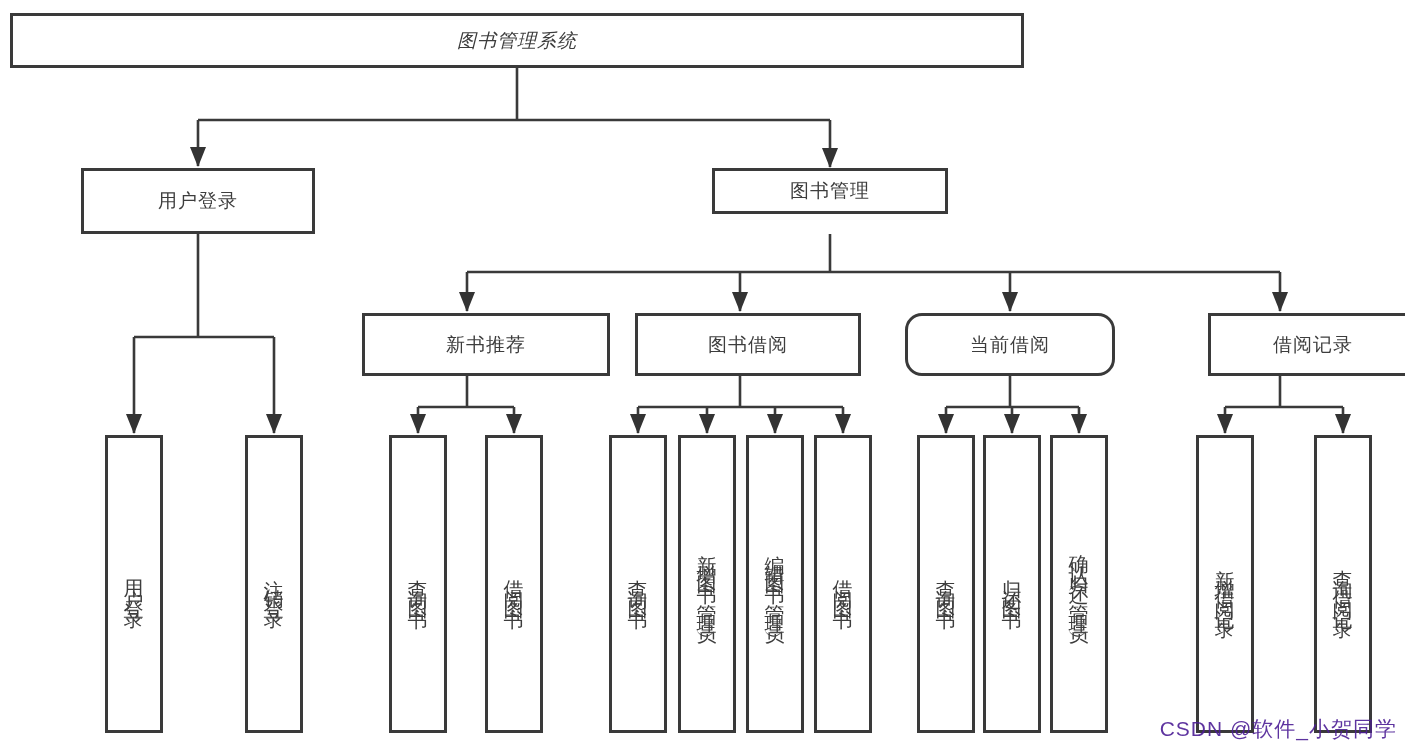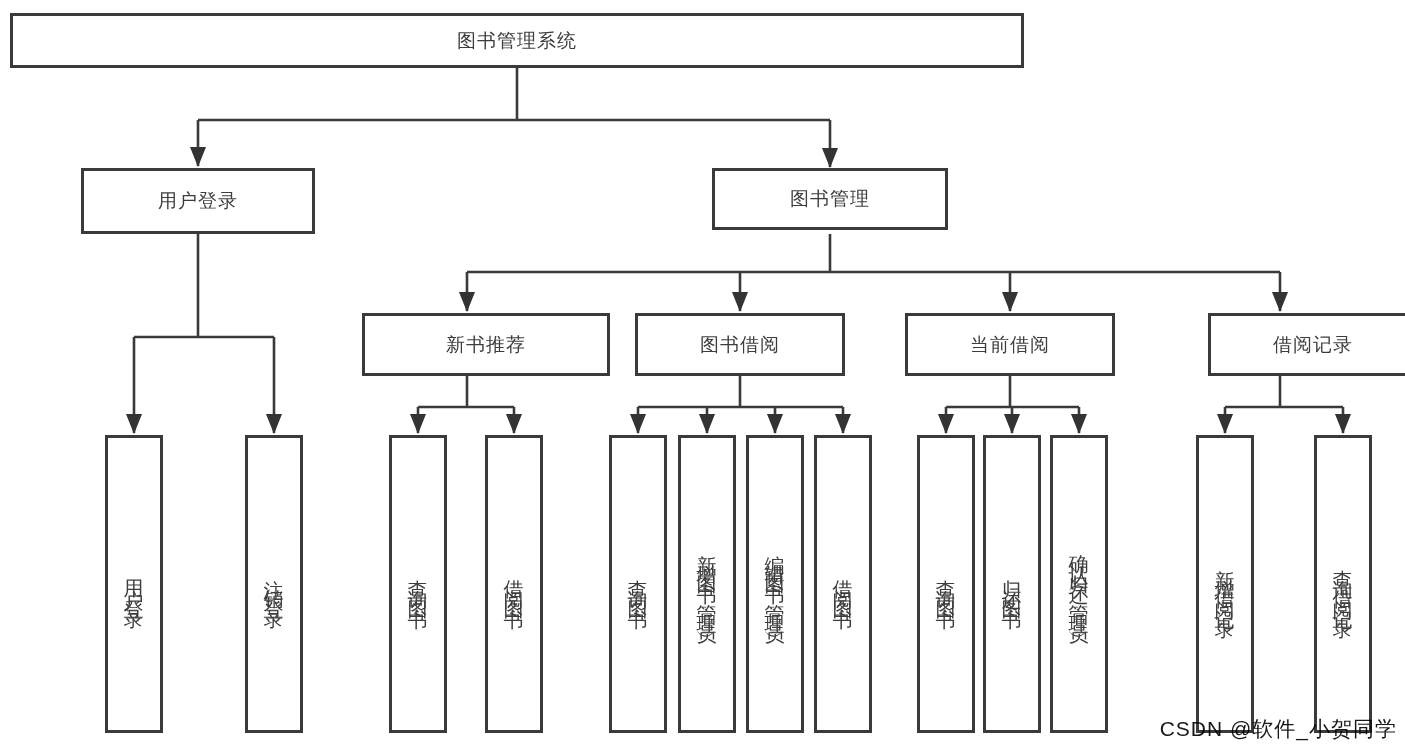--- a/index.html
+++ b/index.html
@@ -49,21 +49,21 @@
     font-size: 20px;
     letter-spacing: 10px;
     line-height: 1;
     white-space: nowrap;
   }
   #watermark {
     position: absolute;
     right: 8px;
     top: 715px;
     font-size: 21px;
-    color: #000000;
+    color: #4c1d95;
     opacity: 0.9;
     z-index: 3;
     letter-spacing: 1px;
     white-space: nowrap;
   }
 </style>
 </head>
 <body>
 
 <div id="canvas">
@@ -95,38 +95,38 @@
       <path d="M767,414 L783,414 L775,434 Z"></path>
       <path d="M835,414 L851,414 L843,434 Z"></path>
       <path d="M938,414 L954,414 L946,434 Z"></path>
       <path d="M1004,414 L1020,414 L1012,434 Z"></path>
       <path d="M1071,414 L1087,414 L1079,434 Z"></path>
       <path d="M1217,414 L1233,414 L1225,434 Z"></path>
       <path d="M1335,414 L1351,414 L1343,434 Z"></path>
     </g>
   </svg>
 
-  <div class="box" style="left:10px; top:13px; width:1014px; height:55px;">
+  <div class="box" style="left:10px; top:13px; width:1014px; height:55px;font-style:italic;">
     <span class="hlabel">图书管理系统</span>
   </div>
 
   <div class="box" style="left:81px; top:168px; width:234px; height:66px;">
     <span class="hlabel">用户登录</span>
   </div>
-  <div class="box" style="left:712px; top:168px; width:236px; height:62px;">
+  <div class="box" style="left:712px; top:168px; width:236px; height:46px;">
     <span class="hlabel">图书管理</span>
   </div>
 
   <div class="box" style="left:362px; top:313px; width:248px; height:63px;">
     <span class="hlabel">新书推荐</span>
   </div>
-  <div class="box" style="left:635px; top:313px; width:210px; height:63px;">
+  <div class="box" style="left:635px; top:313px; width:226px; height:63px;">
     <span class="hlabel">图书借阅</span>
   </div>
-  <div class="box" style="left:905px; top:313px; width:210px; height:63px;">
+  <div class="box" style="left:905px; top:313px; width:210px; height:63px;border-radius:17px;">
     <span class="hlabel">当前借阅</span>
   </div>
   <div class="box" style="left:1175px; top:313px; width:210px; height:63px;margin-left:33px;">
     <span class="hlabel">借阅记录</span>
   </div>
 
   <div class="box leaf" style="left:105px;">
     <span class="vlabel">用户登录</span>
   </div>
   <div class="box leaf" style="left:245px;">

